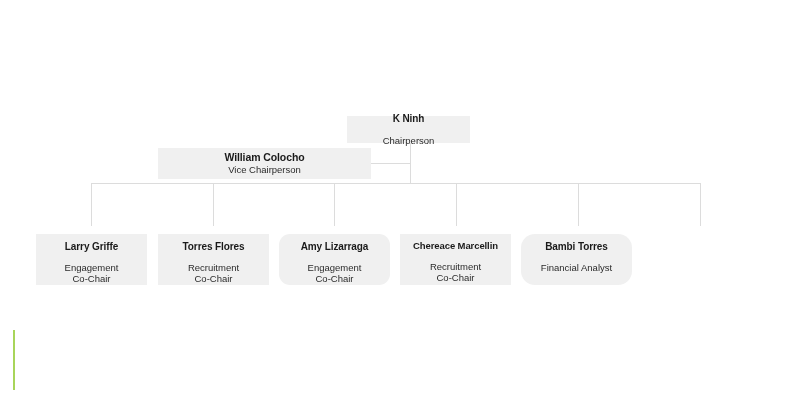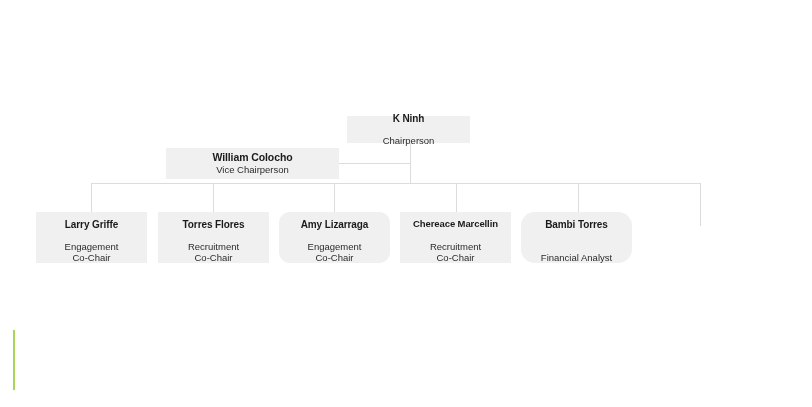--- a/index.html
+++ b/index.html
@@ -44,31 +44,31 @@
     color: #2b2b2b;
     line-height: 1.18;
   }
 
   
   .lvl1 { left: 347px; top: 116px; width: 123px; height: 27px; }
   .lvl1 .nm  { font-size: 10px; }
   .lvl1 .ttl { font-size: 9.5px; margin-top: 11px; }
 
   
-  .lvl2 { left: 166px; top: 148px; width: 173px; height: 31px; }
+  .lvl2 { left: 158px; top: 148px; width: 213px; height: 31px; }
   .lvl2 .nm  { font-size: 10.5px; }
   .lvl2 .ttl { font-size: 9.5px; margin-top: 1px; text-align: right; }
 
   
   .lvl3 {
-    top: 212px;
+    top: 234px;
     width: 111px;
     height: 51px;
     padding-top: 7px;
-    justify-content: space-between;
+    justify-content: flex-start;
   }
   .lvl3 .nm  { font-size: 10px; }
   .lvl3 .ttl { font-size: 9.5px; margin-top: 9px; }
 
   
   .spell {
     position: relative;
     display: inline-block;
   }
   .spell::after {

